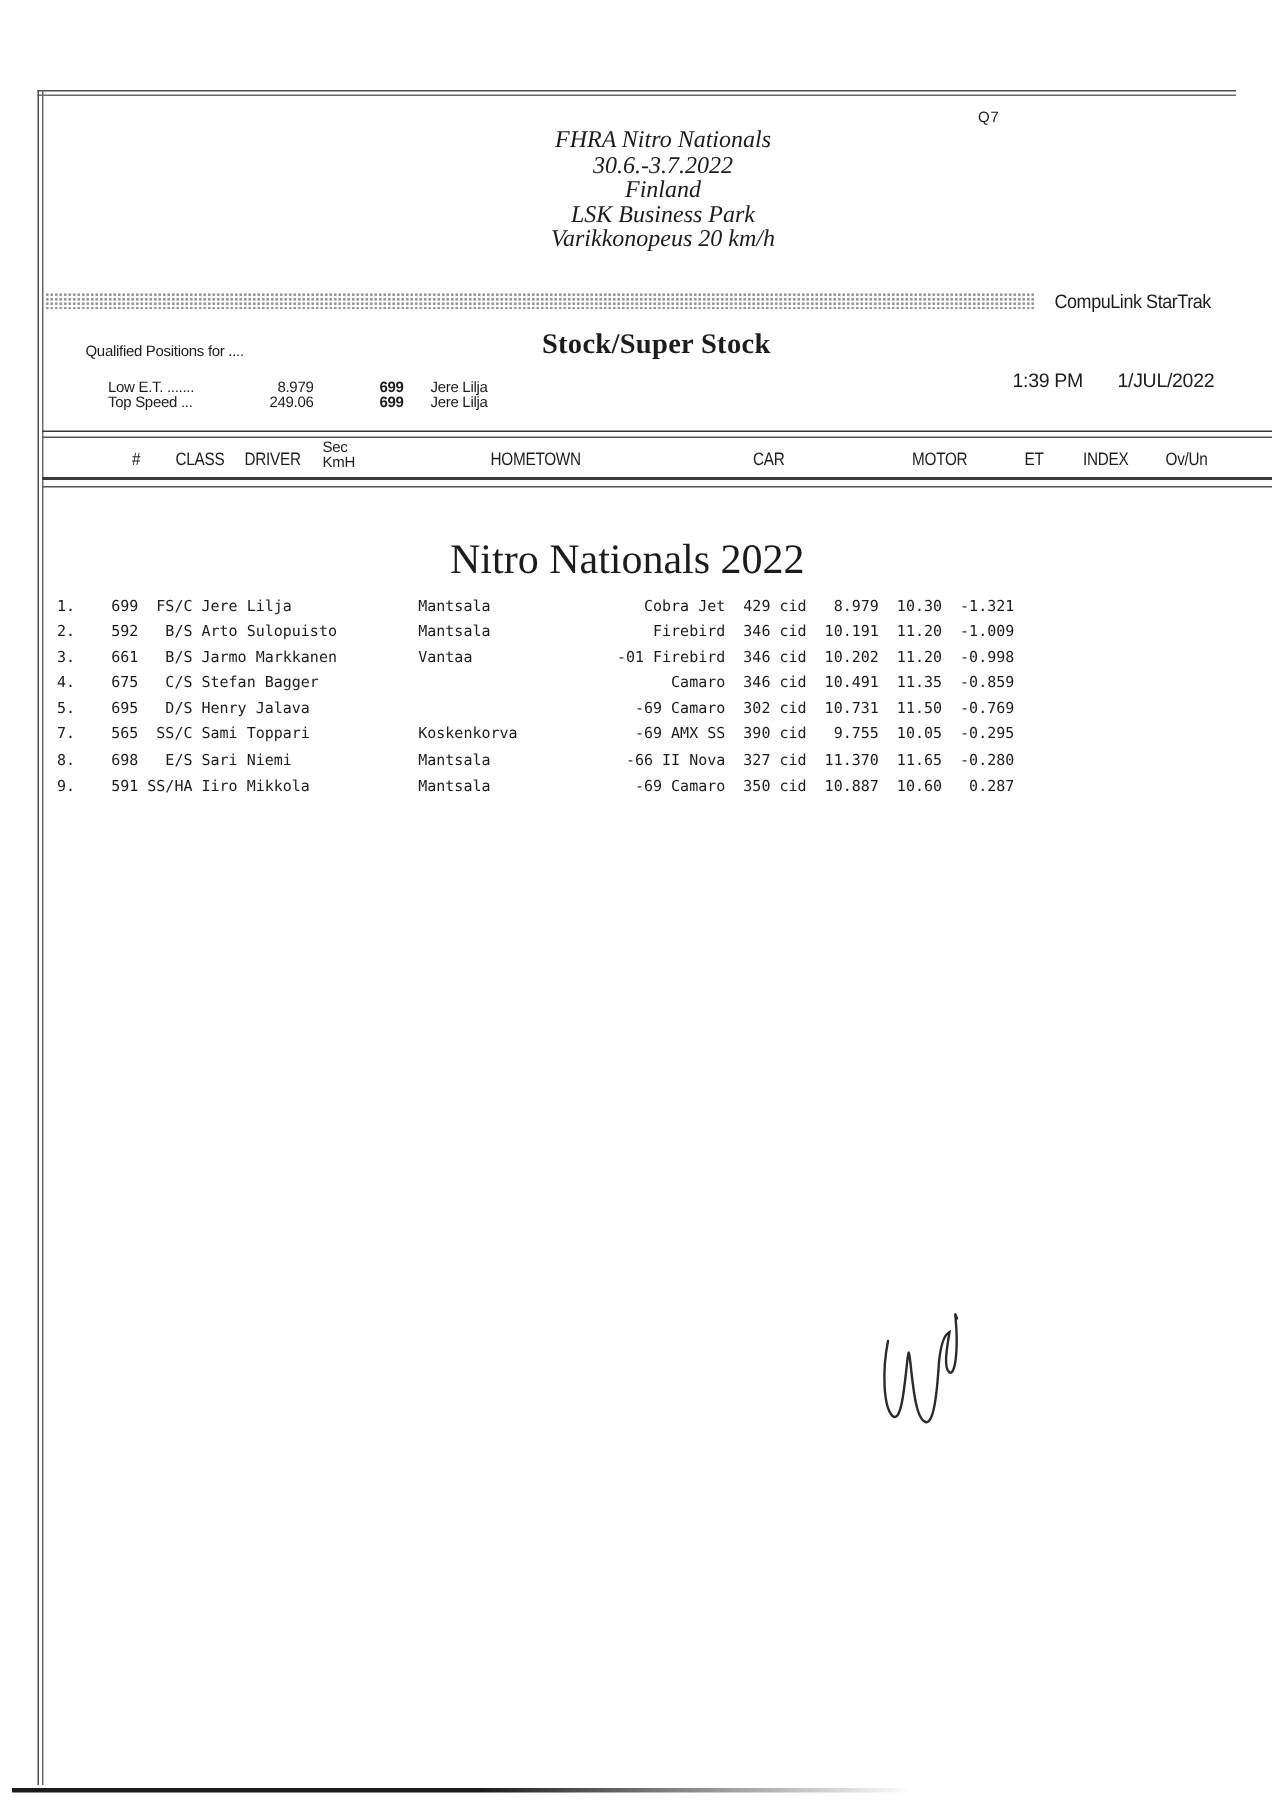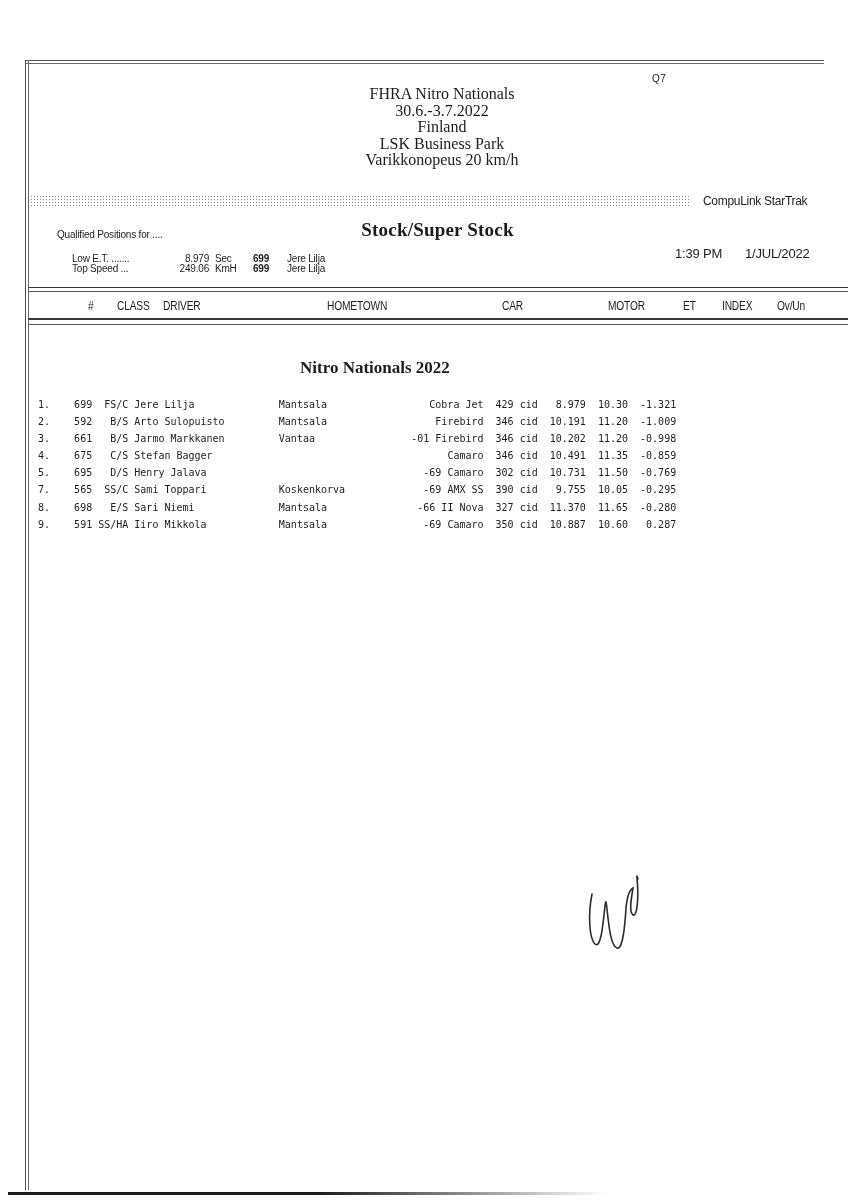--- a/index.html
+++ b/index.html
@@ -23,52 +23,52 @@
                    background:linear-gradient(to right,#1b1b1b 0%,#1b1b1b 52%,rgba(0,0,0,0) 100%); }
 
   
   .dotted-band { left:30px; top:195px; width:660px; height:11px;
                  background-image:radial-gradient(#8f8f8f 0.8px, rgba(0,0,0,0) 1px);
                  background-size:3px 3px; }
 
   .q-label { left:652px; top:73px; font-size:10px; letter-spacing:0.5px; }
 
   .event-header { left:317px; top:86px; width:250px; text-align:center;
-                  font-family:"Liberation Serif", serif; 
+                  font-family:"Liberation Serif", serif; font-style:italic;
                   font-size:16px; line-height:16.5px; }
 
   .brand { left:703px; top:193px; font-size:13px; letter-spacing:-0.3px;
            transform:scaleX(0.92); transform-origin:0 0; }
 
   .sans13 { font-size:10px; letter-spacing:-0.2px; }
   .qualified-label { left:57px; top:229px; }
   .stat-line { left:72px; height:16px; width:400px; }
   .stat-low  { top:253px; }
   .stat-top  { top:263px; }
   .stat-line span { position:absolute; top:0; white-space:nowrap; }
   .st-label  { left:0; }
   .st-value  { left:95px; width:42px; text-align:right; }
-  .st-unit   { left:143px; }
+  .st-unit   { left:143px;margin-top:40px; }
   .st-car    { left:181px;font-weight:bold; }
   .st-driver { left:215px; }
 
   .class-title { left:330px; top:219px; width:215px; text-align:center;
                  font-family:"Liberation Serif", serif; font-weight:bold; font-size:19px;
                  letter-spacing:0.2px; }
 
   .timestamp { top:246px; font-size:13px; letter-spacing:-0.2px; }
   .time { left:675px; } .date { left:745px; }
 
   .hlabel { position:absolute; top:299px; font-size:12px; letter-spacing:-0.2px;
             transform:scaleX(0.85); transform-origin:0 0; white-space:nowrap; }
   .h0{left:88px} .h1{left:117px} .h2{left:163px} .h3{left:327px} .h4{left:502px}
   .h5{left:608px} .h6{left:683px} .h7{left:722px} .h8{left:777px}
 
-  .table-title { left:300px; top:358px; width:180px; text-align:left;
-                 font-family:"Liberation Serif", serif; font-weight:bold; font-size:17px;
+  .table-title { left:300px; top:358px; width:180px; text-align:right;
+                 font-family:"Liberation Serif", serif; font-weight:normal; font-size:28px;
                  white-space:nowrap; }
 
   .rows { left:38px; top:396px; font-family:"DejaVu Sans Mono", monospace;
           font-size:10px; line-height:17.1px; }
   .trow { white-space:pre; }
 
   .signature { left:582px; top:866px; width:60px; height:90px; }
 </style>
 </head>
 <body>

